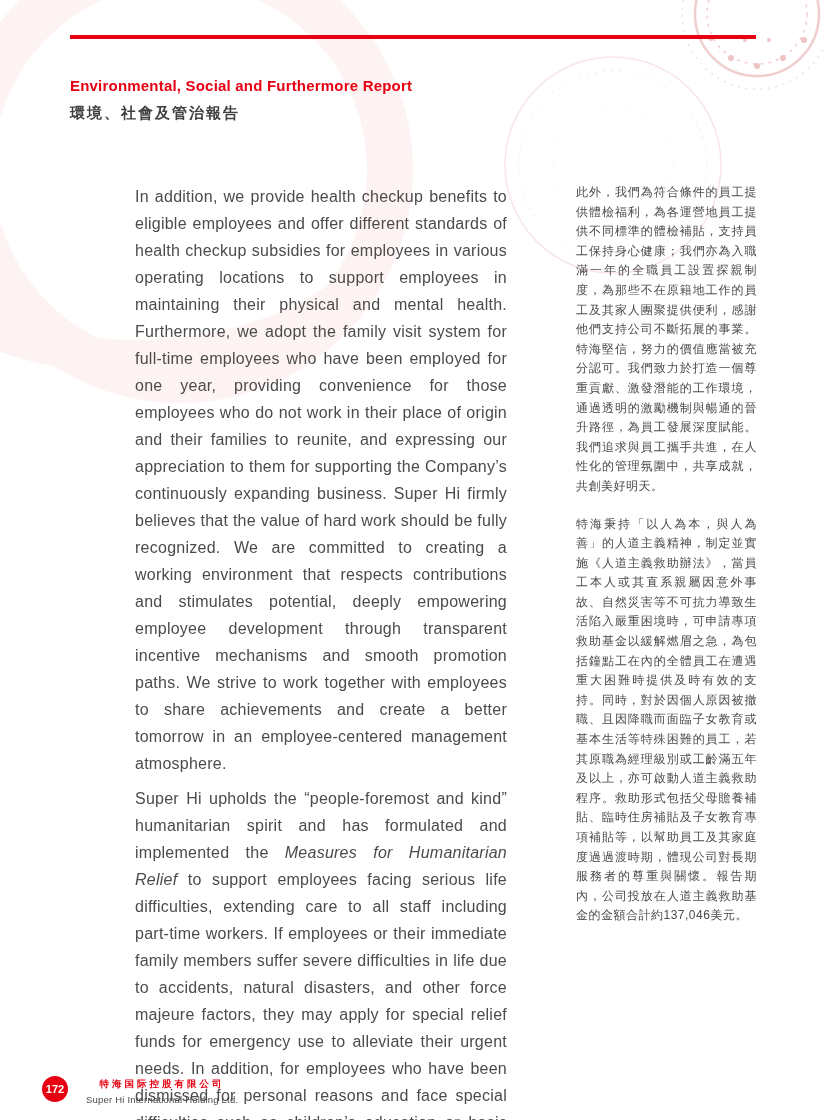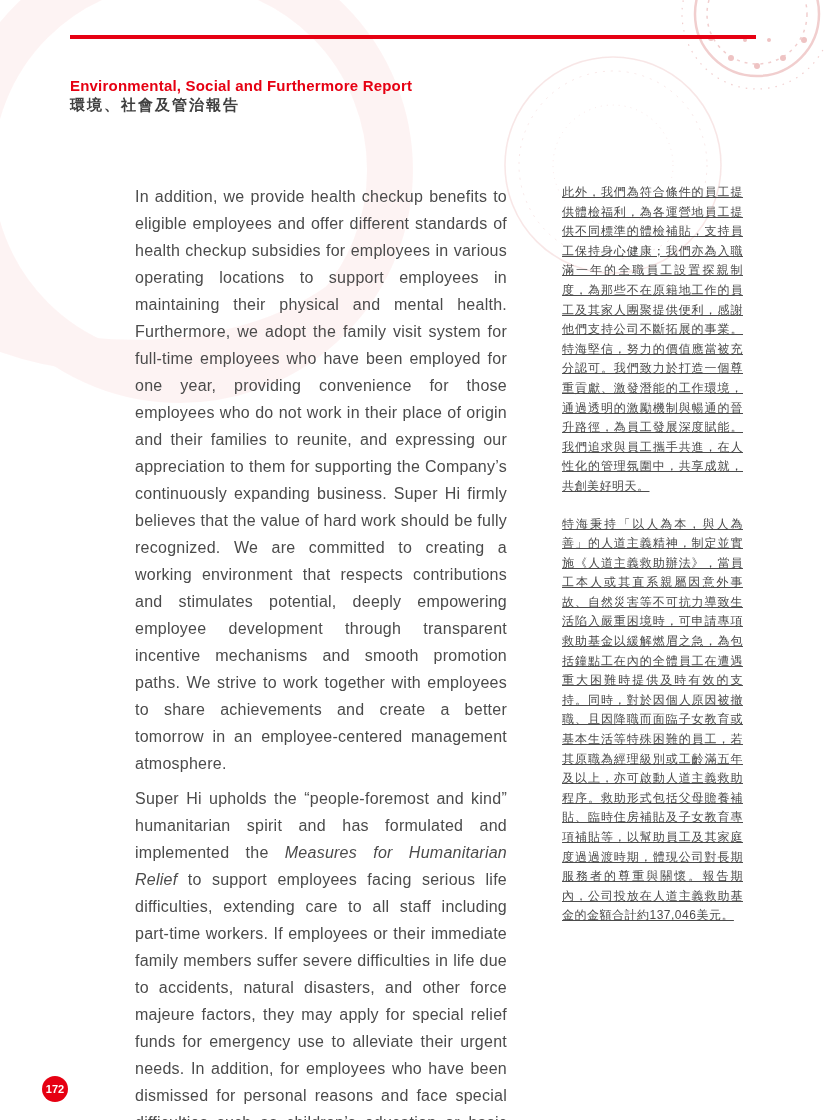--- a/index.html
+++ b/index.html
@@ -24,21 +24,21 @@
     background: var(--accent-red, #E60012);
   }
   .hdr { position: absolute; left: 70px; top: 77px; }
   .hdr h1 {
     color: var(--accent-red, #E60012);
     font-size: 15px;
     font-weight: bold;
     letter-spacing: 0.2px;
   }
   .hdr h2 {
-    margin-top: 2px;
+    margin-top: 10px;
     color: #3F3F3F;
     font-size: 15px;
     font-weight: bold;
     letter-spacing: 2px;
   }
 
   
   .col { position: absolute; top: 183px; }
   .col p {
     text-align: justify;
@@ -47,21 +47,21 @@
   .col-en { left: 135px; width: 372px; }
   .col-en p {
     font-size: 16px;
     line-height: 27px;
     letter-spacing: 0.25px;
     color: var(--body-text, #4B4B4B);
   }
   .col-en p.p2 { margin-top: 8px; }
   .col-en em { font-style: italic; }
 
-  .col-zh { left: 562px; width: 181px; text-decoration: underline; }
+  .col-zh { left: 576px; width: 181px; }
   .col-zh p {
     font-size: 12px;
     line-height: 19.6px;
     letter-spacing: 0.5px;
     color: var(--body-text, #4B4B4B);
   }
   .col-zh p.p2 { margin-top: 18px; }
 
   
   .footer { position: absolute; left: 42px; top: 1076px; display: flex; align-items: flex-start; text-align: center; }
@@ -133,13 +133,17 @@
   <p class="p2"><span>Super Hi upholds the “people-foremost and kind” humanitarian spirit and has formulated and implemented the </span><em>Measures for Humanitarian Relief</em><span> to support employees facing serious life difficulties, extending care to all staff including part-time workers. If employees or their immediate family members suffer severe difficulties in life due to accidents, natural disasters, and other force majeure factors, they may apply for special relief funds for emergency use to alleviate their urgent needs. In addition, for employees who have been dismissed for personal reasons and face special difficulties such as children’s education or basic living due to demotion, if their original position was at the manager level or they have a seniority of five years or more, the humanitarian relief procedure can also be initiated. Forms of relief include parental subsidies, temporary housing subsidies, and special education subsidies for children to help our employees and their families weather through the transition period, reflecting the Company’s respect and care for long-term service providers. During the Reporting Period, the total amount invested by the Company in the humanitarian relief fund was approximately USD137,046.</span></p>
 </div>
 
 <div class="col col-zh">
   <p>此外，我們為符合條件的員工提供體檢福利，為各運營地員工提供不同標準的體檢補貼，支持員工保持身心健康；我們亦為入職滿一年的全職員工設置探親制度，為那些不在原籍地工作的員工及其家人團聚提供便利，感謝他們支持公司不斷拓展的事業。特海堅信，努力的價值應當被充分認可。我們致力於打造一個尊重貢獻、激發潛能的工作環境，通過透明的激勵機制與暢通的晉升路徑，為員工發展深度賦能。我們追求與員工攜手共進，在人性化的管理氛圍中，共享成就，共創美好明天。</p>
   <p class="p2">特海秉持「以人為本，與人為善」的人道主義精神，制定並實施《人道主義救助辦法》，當員工本人或其直系親屬因意外事故、自然災害等不可抗力導致生活陷入嚴重困境時，可申請專項救助基金以緩解燃眉之急，為包括鐘點工在內的全體員工在遭遇重大困難時提供及時有效的支持。同時，對於因個人原因被撤職、且因降職而面臨子女教育或基本生活等特殊困難的員工，若其原職為經理級別或工齡滿五年及以上，亦可啟動人道主義救助程序。救助形式包括父母贍養補貼、臨時住房補貼及子女教育專項補貼等，以幫助員工及其家庭度過過渡時期，體現公司對長期服務者的尊重與關懷。報告期內，公司投放在人道主義救助基金的金額合計約137,046美元。</p>
 </div>
 
 <footer class="footer">
   <div class="page-num">172</div>
+  <div class="company">
+    <div class="company-zh">特海国际控股有限公司</div>
+    <div class="company-en">Super Hi International Holding Ltd.</div>
+  </div>
 </footer>
 
 </body></html>

